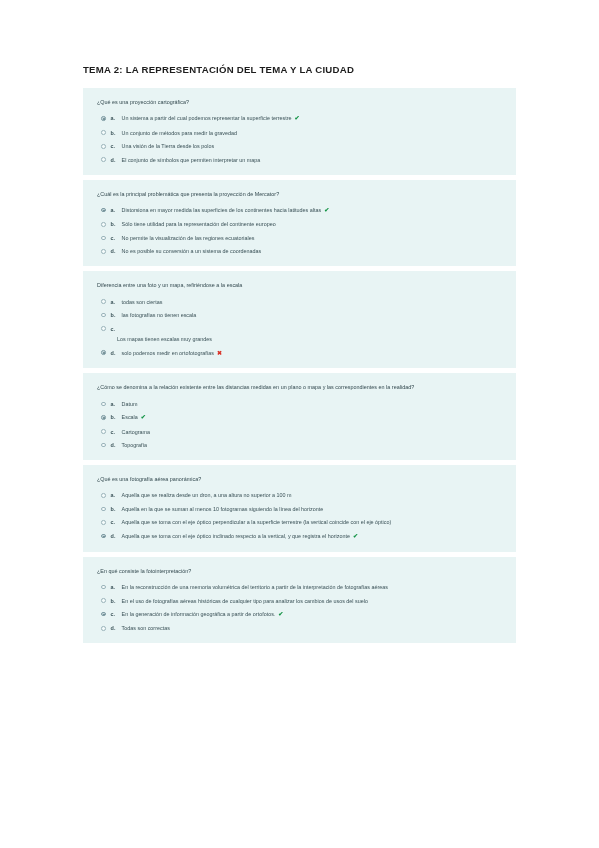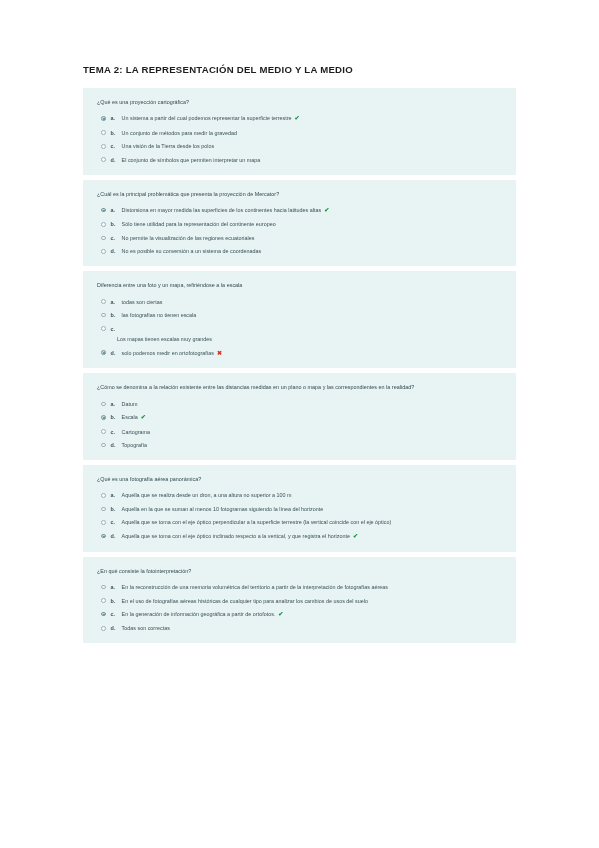--- a/index.html
+++ b/index.html
@@ -115,21 +115,21 @@
     flex: 1 0 100%;
     margin-left: 24px;
     margin-top: 3.5px;
   }
 </style>
 </head>
 <body>
 
 <div class="page">
 
-  <div class="doc-title">TEMA 2: LA REPRESENTACIÓN DEL MEDIO Y LA MEDIO</div>
+  <div class="doc-title">TEMA 2: LA REPRESENTACIÓN DEL TEMA Y LA CIUDAD</div>
 
   <div class="quiz">
       <div class="qblock">
         <div class="qtext">¿Qué es una proyección cartográfica?</div>
         <ul class="answers">
           <li class="arow">
             <span class="radio sel"></span>
             <span class="alet">a.</span>
             <span class="atxt"><span>Un sistema a partir del cual podemos representar la superficie terrestre</span><span class="mark ok">✔</span></span>
           </li>

